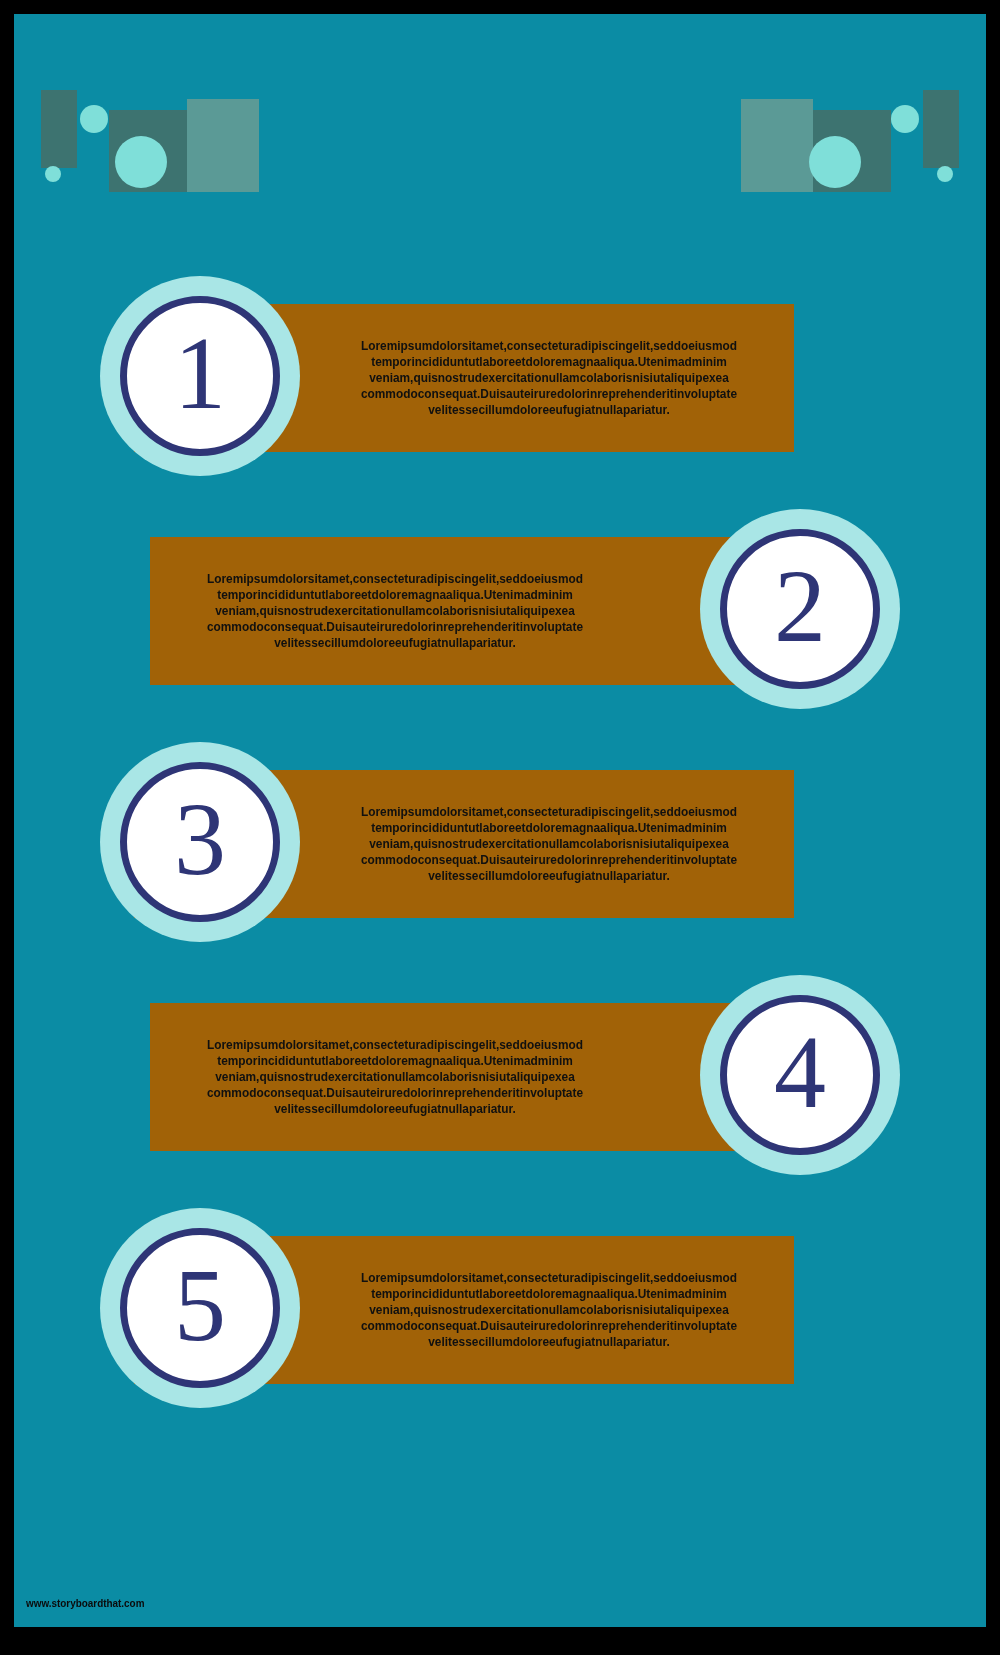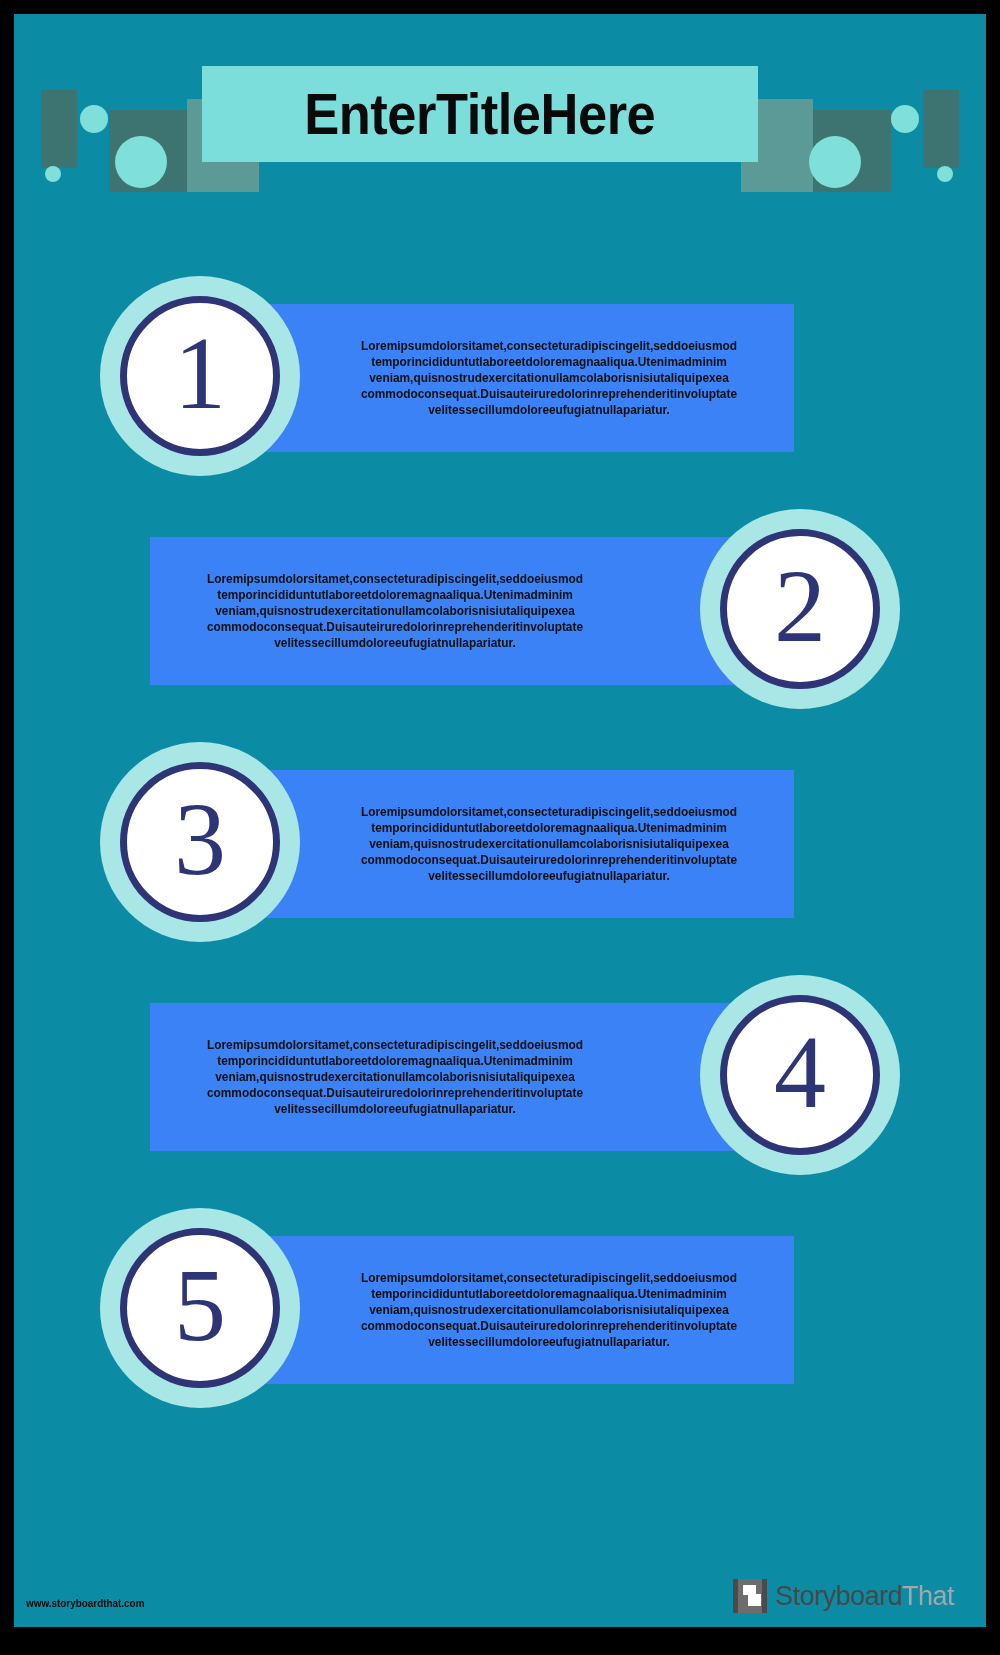--- a/index.html
+++ b/index.html
@@ -79,21 +79,21 @@
     position: absolute;
     left: 0;
     width: 972px;
     height: 200px;
   }
 
   .panel {
     position: absolute;
     top: 28px;
     height: 148px;
-    background: #3b82f6;
+    background: #a16207;
     display: flex;
     align-items: center;
     justify-content: center;
   }
   .step.left .panel {
     left: 120px;
     width: 660px;
     padding-left: 170px;
     box-sizing: border-box;
   }
@@ -223,23 +223,20 @@
       <div class="deco-circle" style="left:101px;top:122px;width:52px;height:52px;"></div>
       <div class="deco-rect light" style="left:173px;top:85px;width:72px;height:93px;"></div>
 
       <div class="deco-rect light" style="left:727px;top:85px;width:72px;height:93px;"></div>
       <div class="deco-rect" style="left:799px;top:96px;width:78px;height:82px;"></div>
       <div class="deco-circle" style="left:795px;top:122px;width:52px;height:52px;"></div>
       <div class="deco-circle" style="left:877px;top:91px;width:28px;height:28px;"></div>
       <div class="deco-rect" style="left:909px;top:76px;width:36px;height:78px;"></div>
       <div class="deco-circle" style="left:923px;top:152px;width:16px;height:16px;"></div>
 
-      <div class="title-banner">
-        <span class="title-text">EnterTitleHere</span>
-      </div>
     </div>
 
     <div class="step left" style="top:262px;">
       <div class="panel">
         <span class="panel-text">Loremipsumdolorsitamet,consecteturadipiscingelit,seddoeiusmod temporincididuntutlaboreetdoloremagnaaliqua.Utenimadminim veniam,quisnostrudexercitationullamcolaborisnisiutaliquipexea commodoconsequat.Duisauteiruredolorinreprehenderitinvoluptate velitessecillumdoloreeufugiatnullapariatur.</span>
       </div>
       <div class="badge">
         <div class="badge-inner">
           <span class="badge-num">1</span>
         </div>
@@ -285,23 +282,16 @@
       </div>
       <div class="badge">
         <div class="badge-inner">
           <span class="badge-num">5</span>
         </div>
       </div>
     </div>
 
     <div class="footer">
       <span class="footer-url">www.storyboardthat.com</span>
-      <div class="footer-logo">
-        <span class="logo-mark">
-          <span class="pane-a"></span>
-          <span class="pane-b"></span>
-        </span>
-        <span class="logo-word"><span class="w1">Storyboard</span><span class="w2">That</span></span>
-      </div>
     </div>
 
   </div>
 </div>
 
 </body></html>

